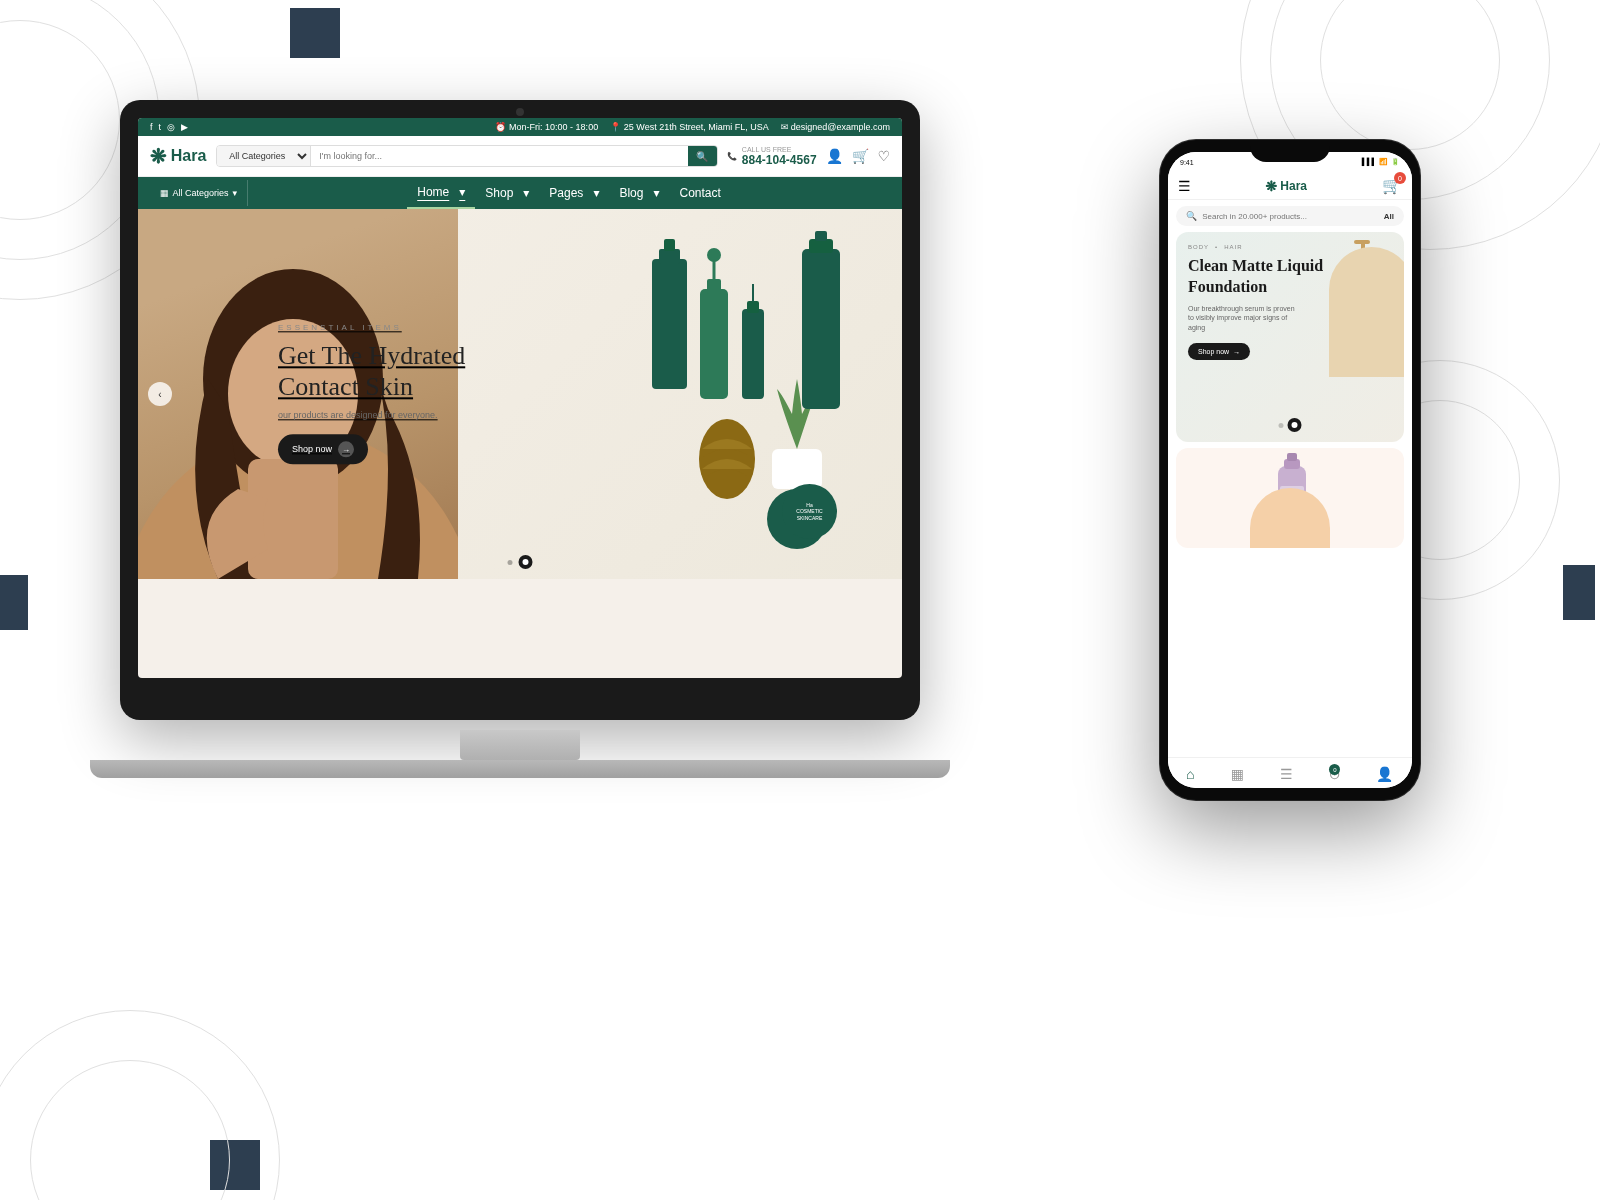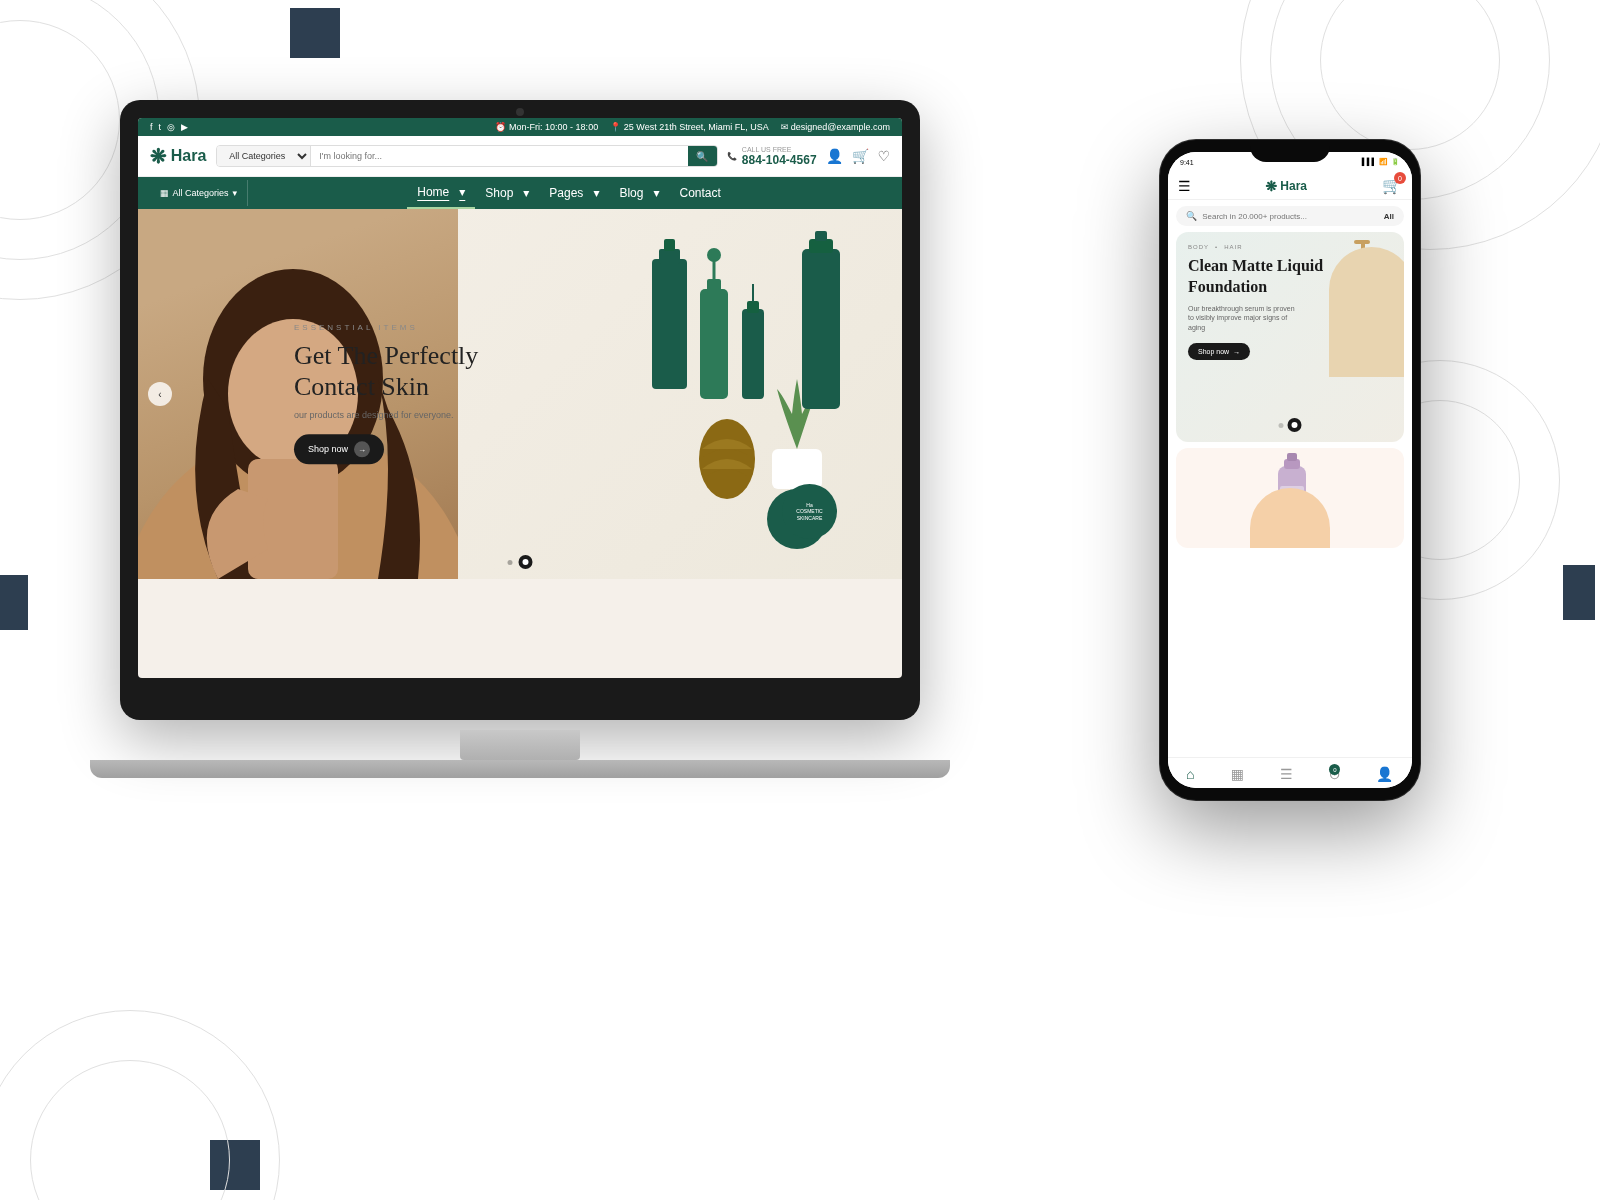--- a/index.html
+++ b/index.html
@@ -227,24 +227,25 @@
     
     .hero-section {
       position: relative;
       height: 370px;
       background: linear-gradient(135deg, #f5f0e8 0%, #ede8dc 100%);
       overflow: hidden;
     }
 
     .hero-content {
       position: absolute;
-      left: 156px;
+      left: 140px;
       top: 50%;
       transform: translateY(-50%);
       z-index: 2;
+      text-decoration: underline;
     }
 
     .hero-subtitle {
       font-size: 8px;
       letter-spacing: 3px;
       color: #888;
       margin-bottom: 8px;
     }
 
     .hero-title {
@@ -726,21 +727,21 @@
               <rect x="110" y="250" width="90" height="120" rx="10" fill="#c89870"></rect>
 
               <path d="M 100 280 Q 50 310 80 370 L 130 340 Q 120 310 130 290 Z" fill="#c89870"></path>
             </svg>
           </div>
         </div>
 
         <div class="hero-content">
           <div class="hero-subtitle">ESSENSTIAL ITEMS</div>
           <div class="hero-title">
-            <span>Get The Perfectly</span><br>
+            <span>Get The Hydrated</span><br>
             <span>Contact Skin</span>
           </div>
           <div class="hero-desc">our products are designed for everyone.</div>
           <button class="hero-btn">
             <span>Shop now</span>
             <div class="hero-arrow">→</div>
           </button>
         </div>
 
         <div class="hero-products">

